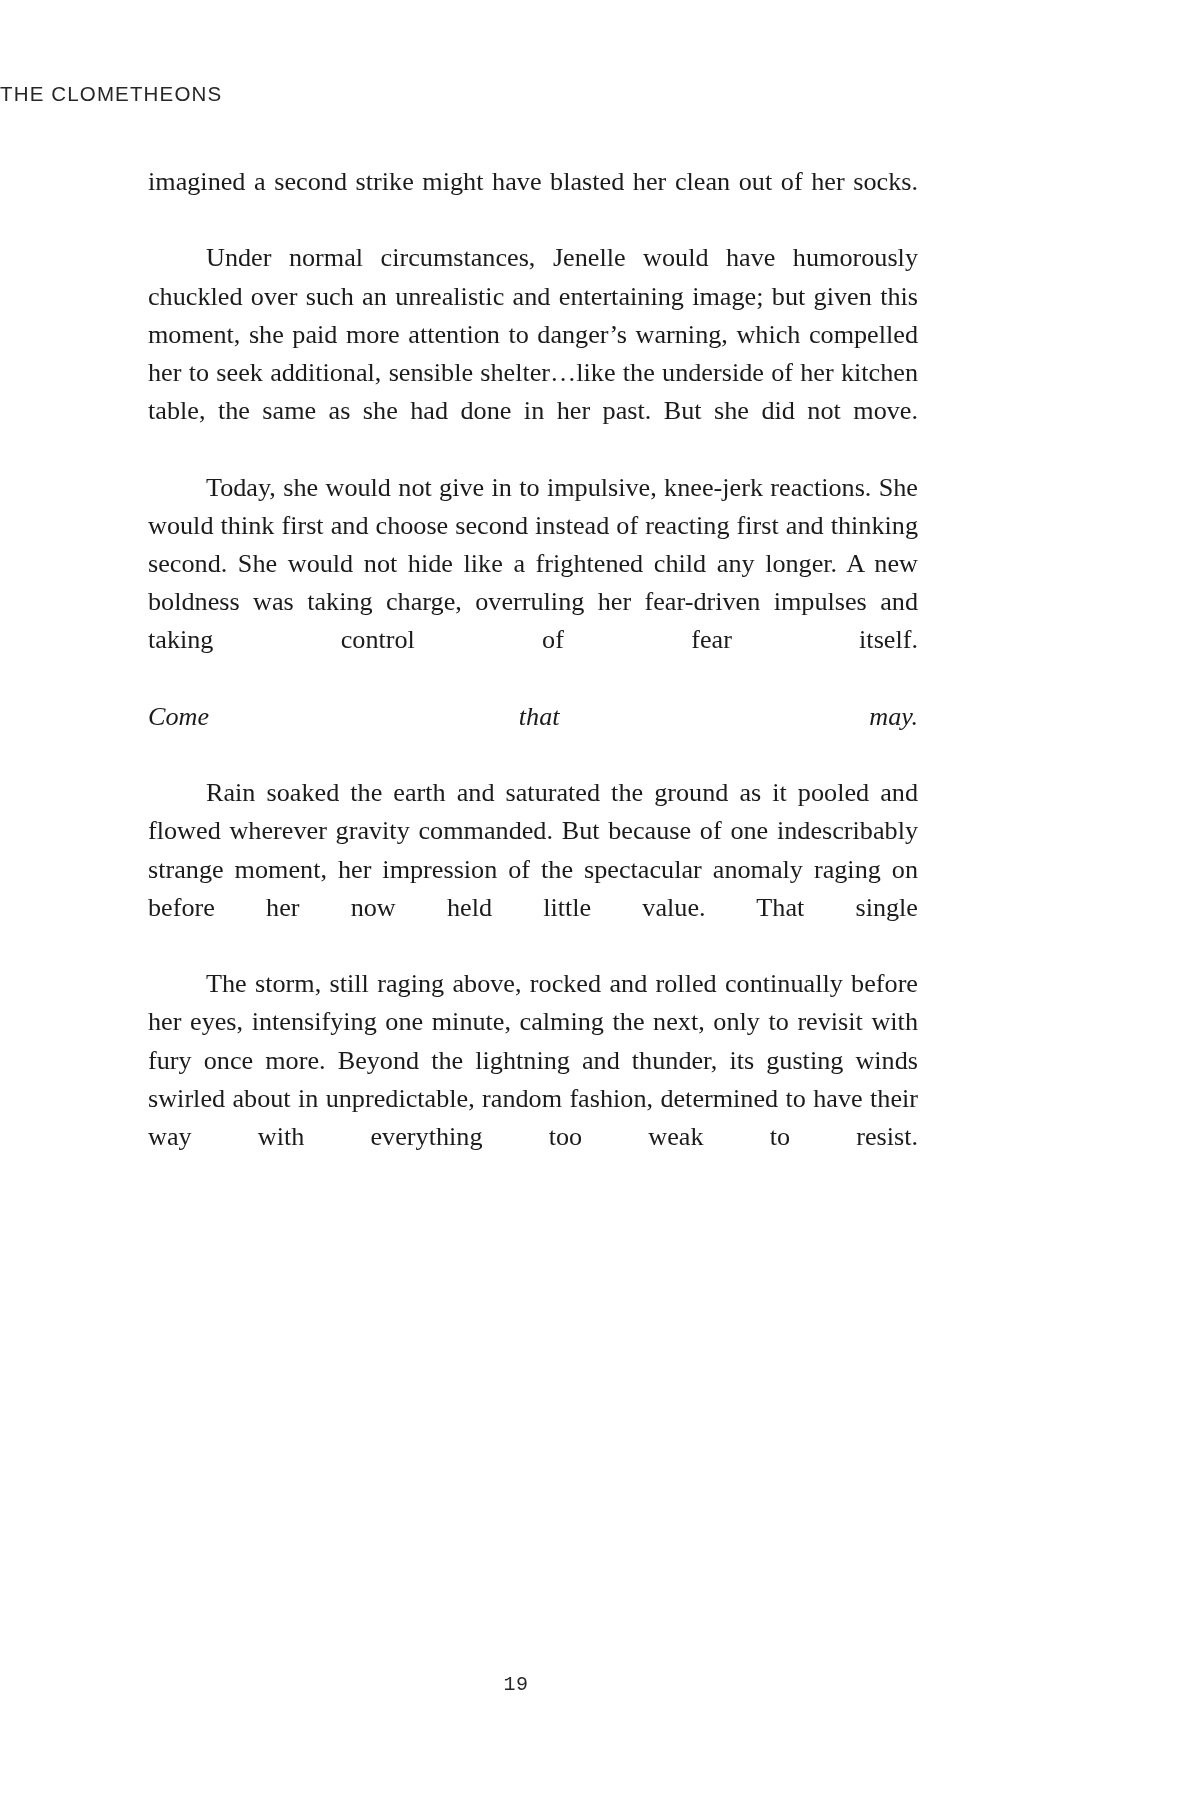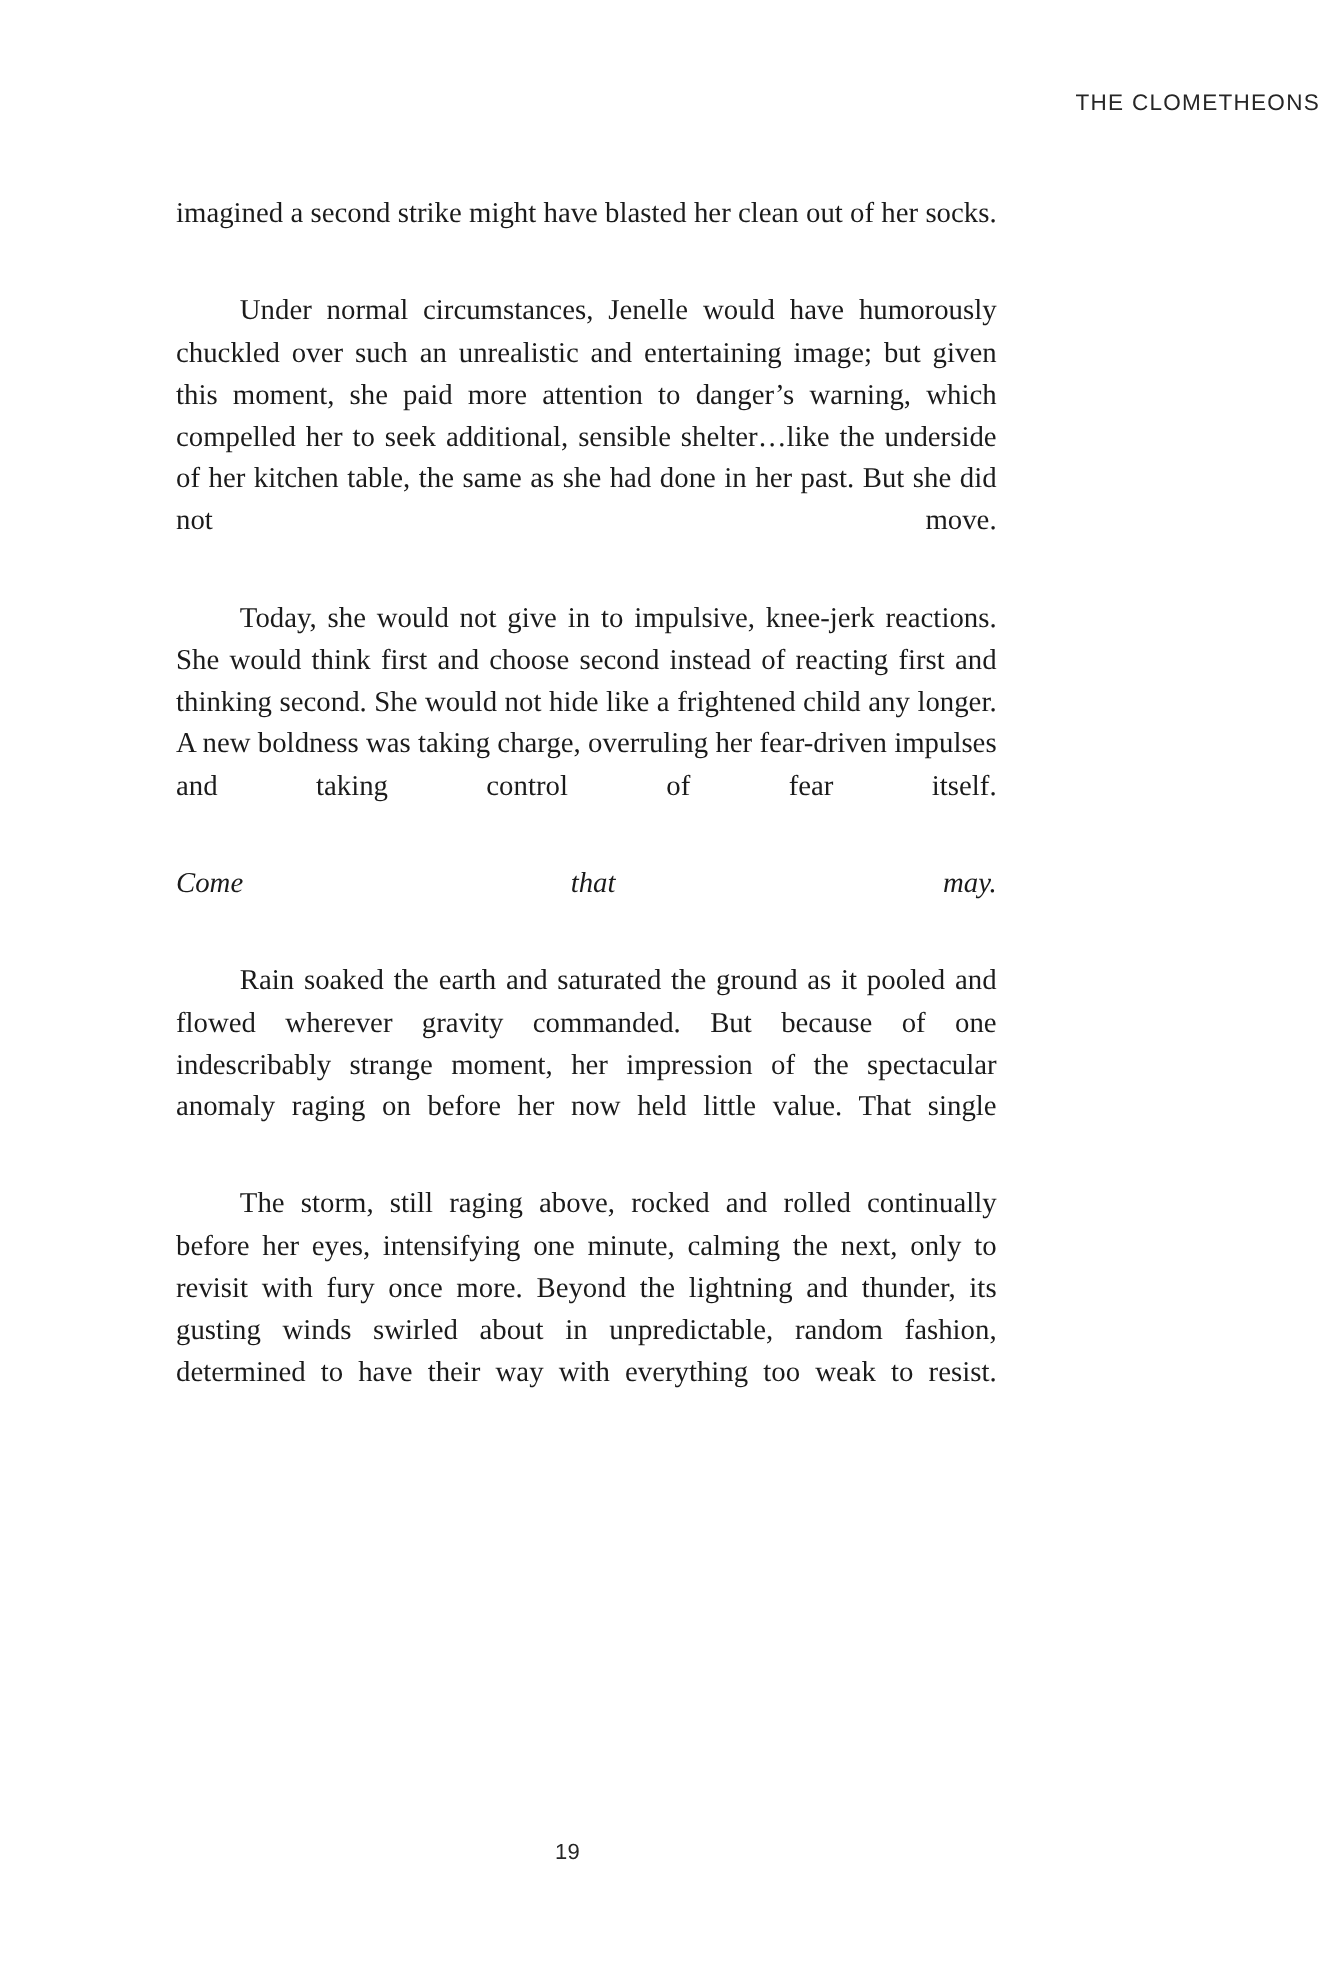--- a/index.html
+++ b/index.html
@@ -21,21 +21,21 @@
     inset: 0;
     background: #ffffff;
   }
 
   
   .running-head {
     position: absolute;
     top: 82px;
     left: 0;
     width: 1200px;
-    text-align: right;
+    text-align: left;
     font-family: "Liberation Sans", sans-serif;
     font-size: 20.5px;
     letter-spacing: 1.15px;
     color: #262626;
     font-weight: 400;
     white-space: nowrap;
   }
 
   
   .textblock {
@@ -46,21 +46,21 @@
     font-size: 26.2px;
     line-height: 38.2px;
     text-align: justify;
     text-justify: inter-word;
     -webkit-hyphens: none;
     hyphens: none;
     color: #1b1b1b;
   }
 
   .textblock p {
-    margin: 12px;
+    margin: 0;
     text-indent: 0;
     text-align: justify;
   }
   .textblock p.indent {
     text-indent: 58px;
   }
   
   .textblock p::after {
     content: "";
     display: inline-block;
@@ -75,21 +75,21 @@
   }
   .aside-line::after { content: none; }
 
   
   .folio {
     position: absolute;
     top: 1673px;
     left: 0;
     width: 1032px;
     text-align: center;
-    font-family: Liberation Sans, sans-serif;
+    font-family: Liberation Mono, monospace;
     font-size: 20px;
     color: #262626;
     letter-spacing: 0.4px;
   }
 </style>
 </head>
 <body>
 
 <div class="page">
 

